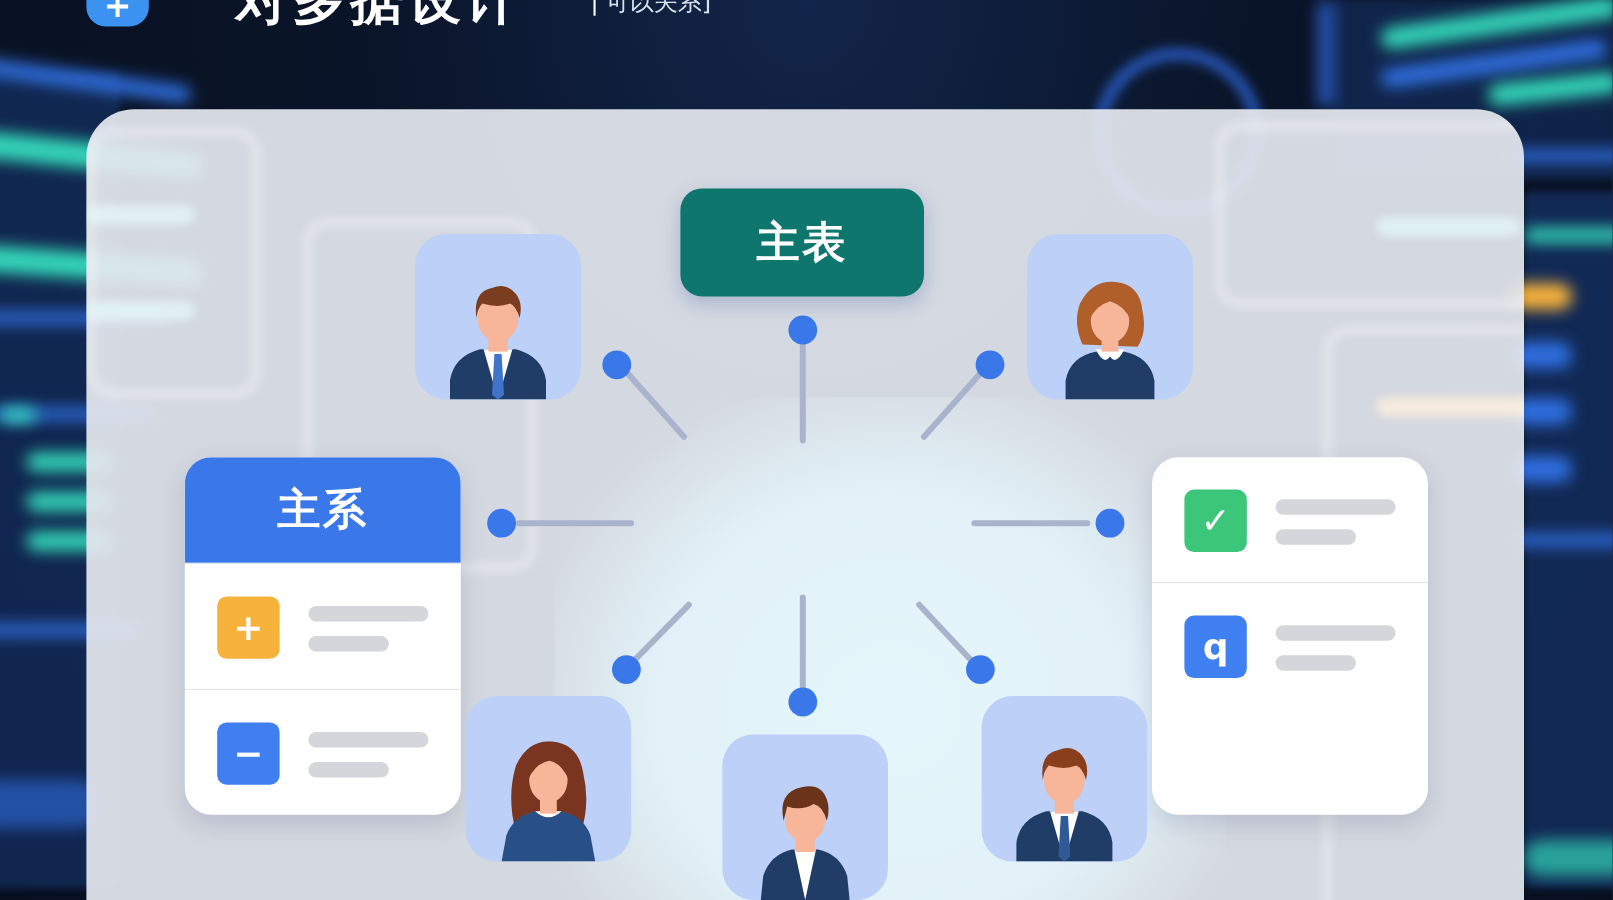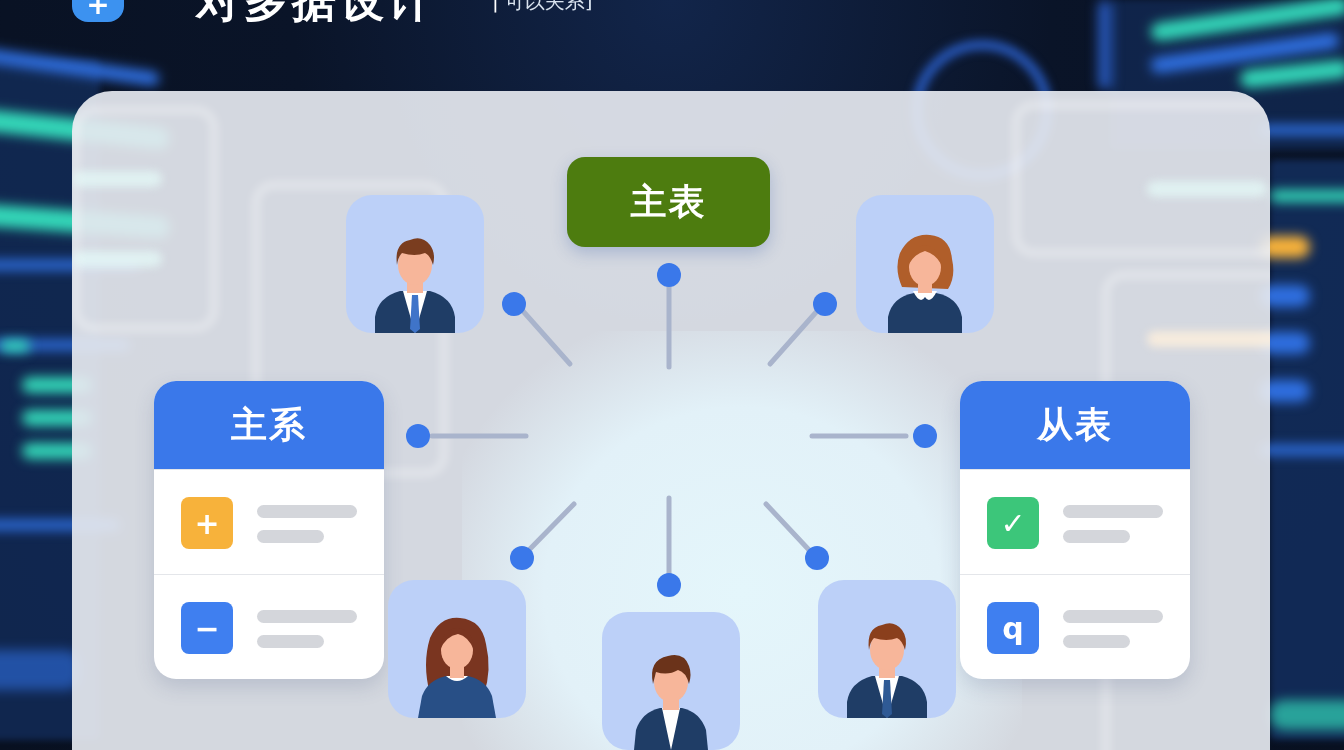--- a/index.html
+++ b/index.html
@@ -21,21 +21,21 @@
   
   .card{position:absolute;left:72px;top:91px;width:1198px;height:700px;border-radius:40px;
     background:rgba(230,233,240,0.92);overflow:hidden;z-index:2;}
   .card .ghost{position:absolute;border-radius:22px;border:8px solid rgba(255,255,255,0.35);filter:blur(4px);}
   .card .ghost-line{position:absolute;height:16px;border-radius:8px;background:rgba(230,252,250,0.7);filter:blur(4px);}
   .glow{position:absolute;left:390px;top:240px;width:560px;height:520px;border-radius:60px;
     background:radial-gradient(ellipse at center,#e4f6fb 0%,#e2f1f8 50%,rgba(226,238,246,0) 80%);}
   
   .layer{position:absolute;inset:0;z-index:3;}
   .node-main{position:absolute;left:567px;top:157px;width:203px;height:90px;border-radius:18px;
-    background:#4d7c0f;color:#fff;font-size:36px;font-weight:bold;display:flex;align-items:center;justify-content:center;
+    background:#0f766e;color:#fff;font-size:36px;font-weight:bold;display:flex;align-items:center;justify-content:center;
     box-shadow:0 6px 16px rgba(40,80,160,0.25);letter-spacing:2px;}
   .node-center{position:absolute;left:545px;top:381px;width:252px;height:102px;border-radius:51px;
     background:#1fc196;color:#fff;font-size:38px;font-weight:bold;display:flex;align-items:center;justify-content:center;
     box-shadow:0 8px 22px rgba(31,193,150,0.35);letter-spacing:2px;}
   .table-card{position:absolute;width:230px;height:298px;border-radius:22px;background:#fff;overflow:hidden;
     box-shadow:0 8px 20px rgba(60,80,120,0.18);}
   .table-card .head{height:88px;background:#3a78ea;color:#fff;font-size:36px;font-weight:bold;
     display:flex;align-items:center;justify-content:center;letter-spacing:2px;}
   .table-card .row{height:104px;position:relative;border-top:1px solid #e4e6ea;}
   .table-card .row:first-of-type{border-top:none;}
@@ -138,21 +138,20 @@
       <div class="ln b"></div>
     </div>
     <div class="row">
       <div class="ico" style="background:#3f7ff0">−</div>
       <div class="ln a"></div>
       <div class="ln b"></div>
     </div>
   </div>
 
   <div class="table-card" style="left:960px;top:381px;">
-    <div class="head">从表</div>
     <div class="row">
       <div class="ico" style="background:#3cc67a">✓</div>
       <div class="ln a"></div>
       <div class="ln b"></div>
     </div>
     <div class="row">
       <div class="ico" style="background:#3f7ff0">q</div>
       <div class="ln a"></div>
       <div class="ln b"></div>
     </div>

